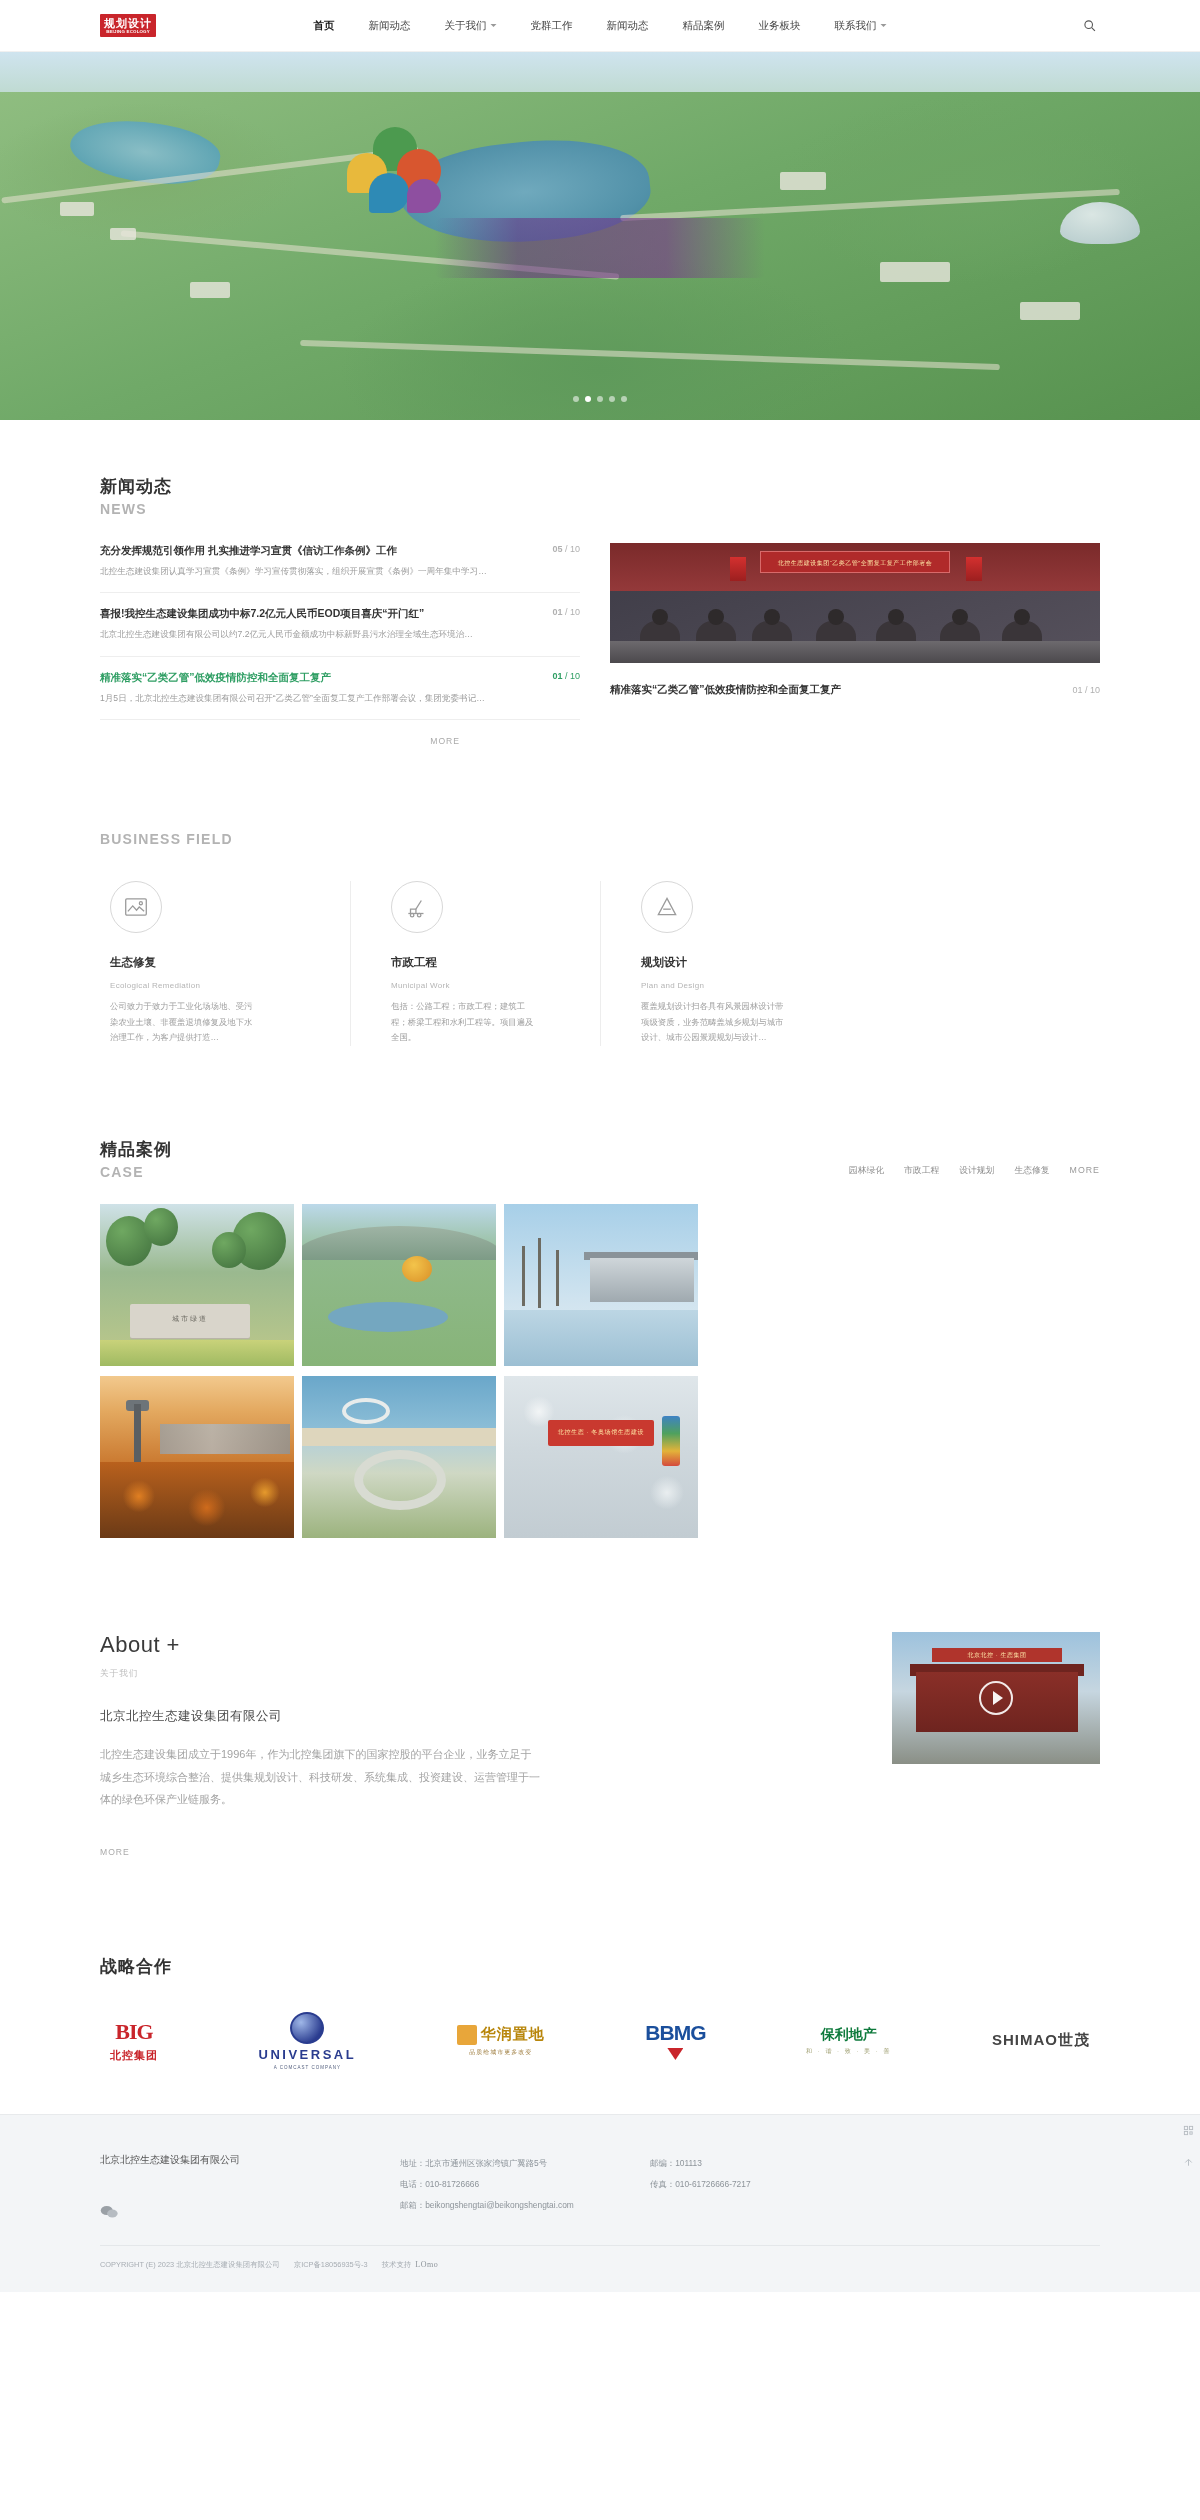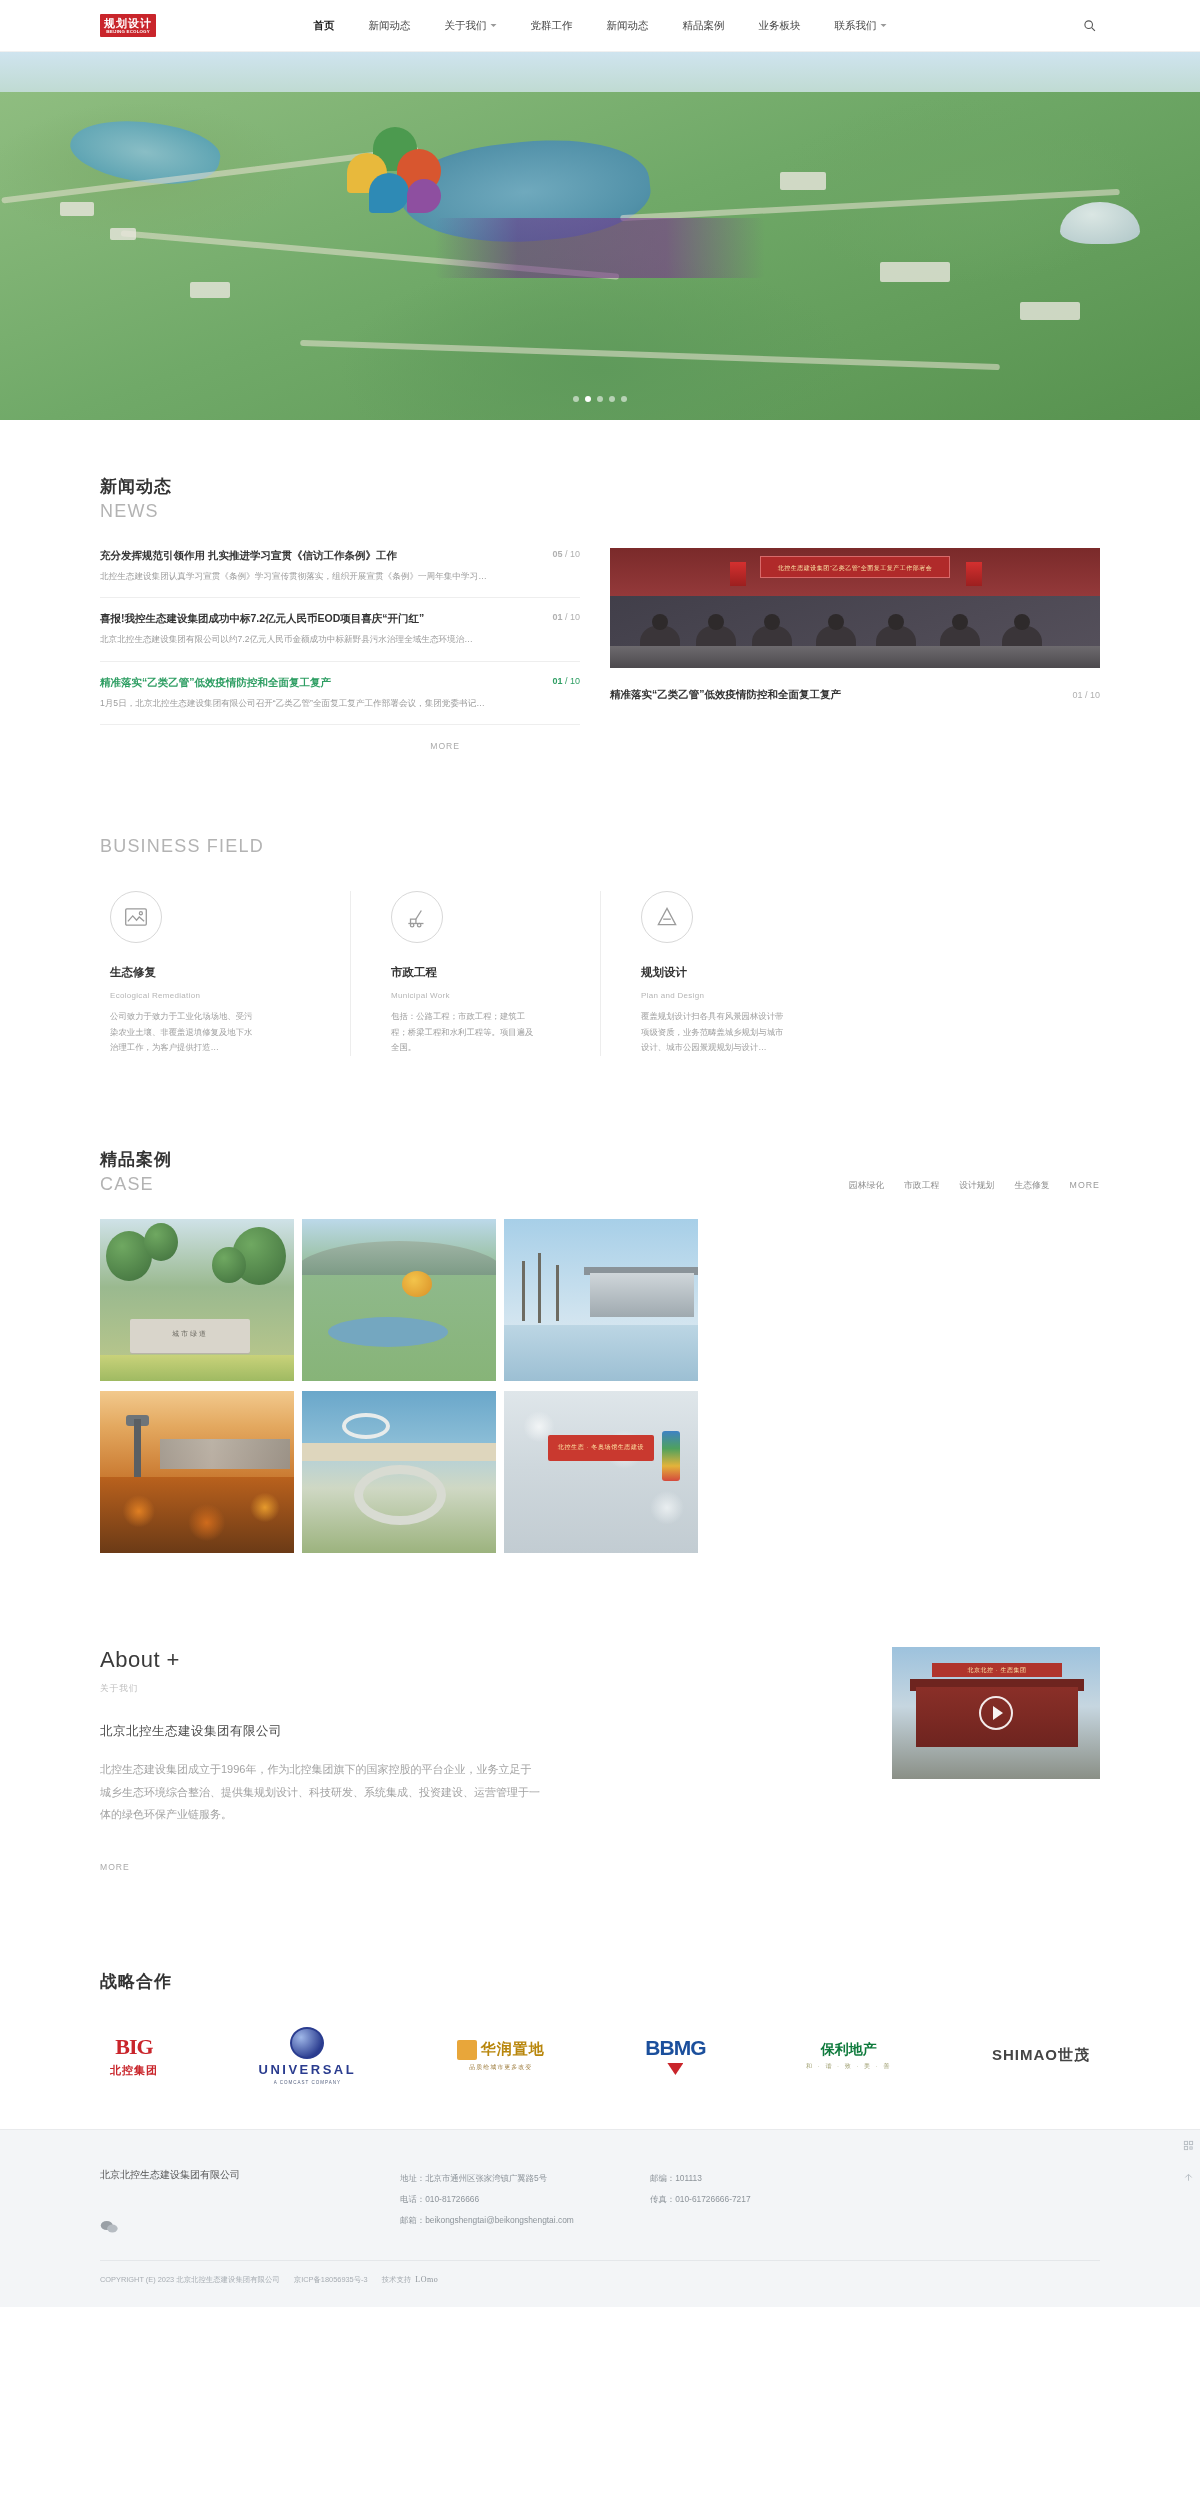--- a/index.html
+++ b/index.html
@@ -129,21 +129,21 @@
   .hdot { width:6px; height:6px; border-radius:50%; background:rgba(255,255,255,.55); }
   .hdot.on { background:#fff; }
 
   
   .sec { width:1200px; }
   .inner { width:1000px; margin:0 auto; }
   .sec-title-cn {
     font-size:17px; color:#333; font-weight:bold; letter-spacing:1px;
   }
   .sec-title-en {
-    font-size:18px; color:#b3b3b3; letter-spacing:1.2px; margin-top:3px;
+    font-size:14px; color:#b3b3b3; letter-spacing:1.2px; margin-top:3px;font-weight:bold;
   }
 
   
   .news-sec { padding:55px 0 40px; background:#fff; }
   .news-flex { display:flex; margin-top:26px; }
   .news-left { width:480px; }
   .news-item {
     display:flex; align-items:flex-start; padding:13px 0 14px;
     border-bottom:1px solid #eeeeee;
   }

